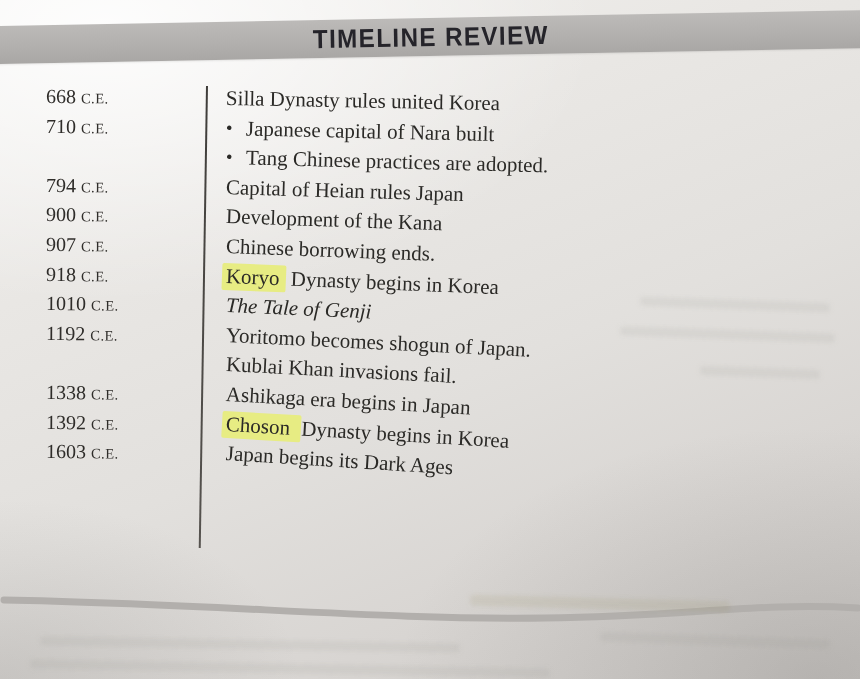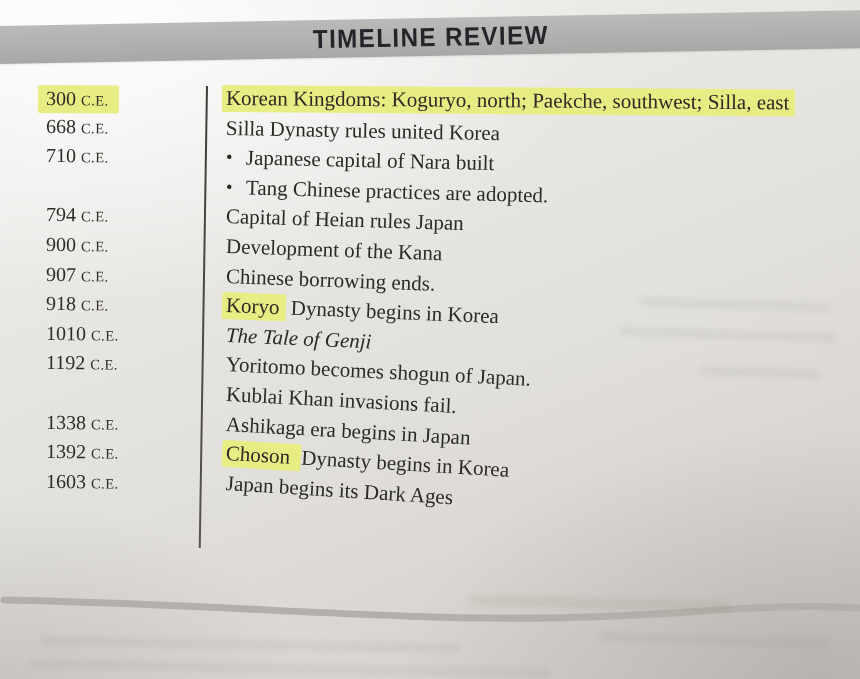--- a/index.html
+++ b/index.html
@@ -75,24 +75,20 @@
 <div class="page">
 
   <div class="header-bar">
     <span class="header-title">TIMELINE REVIEW</span>
   </div>
 
   <div class="timeline">
     <div class="vline"></div>
     <div id="rows">
         <div class="row">
-          <span class="date hl-date">300 <span class="era">C.E.</span></span>
-          <span class="event" style="transform: rotate(0.45deg);"><span class="hl">Korean Kingdoms: Koguryo, north; Paekche, southwest; Silla, east</span></span>
-        </div>
-        <div class="row">
           <span class="date">668 <span class="era">C.E.</span></span>
           <span class="event" style="transform: rotate(1.08deg);"><span>Silla Dynasty rules united Korea</span></span>
         </div>
         <div class="row">
           <span class="date">710 <span class="era">C.E.</span></span>
           <span class="event" style="transform: rotate(1.29deg);"><span class="bullet">•</span><span>Japanese capital of Nara built</span></span>
         </div>
         <div class="row">
           <span class="date"></span>
           <span class="event" style="transform: rotate(1.5deg);"><span class="bullet">•</span><span>Tang Chinese practices are adopted.</span></span>

